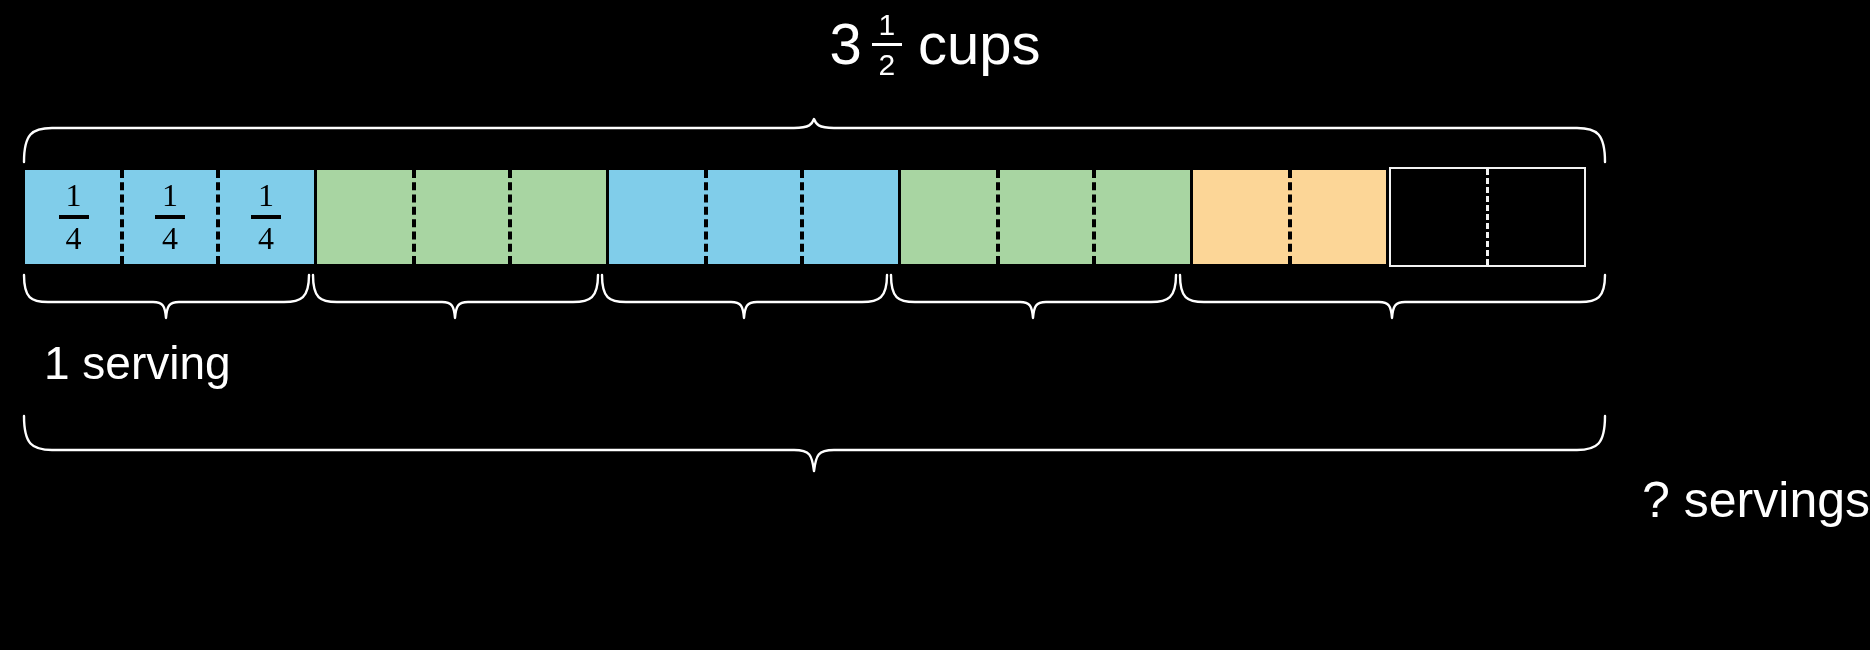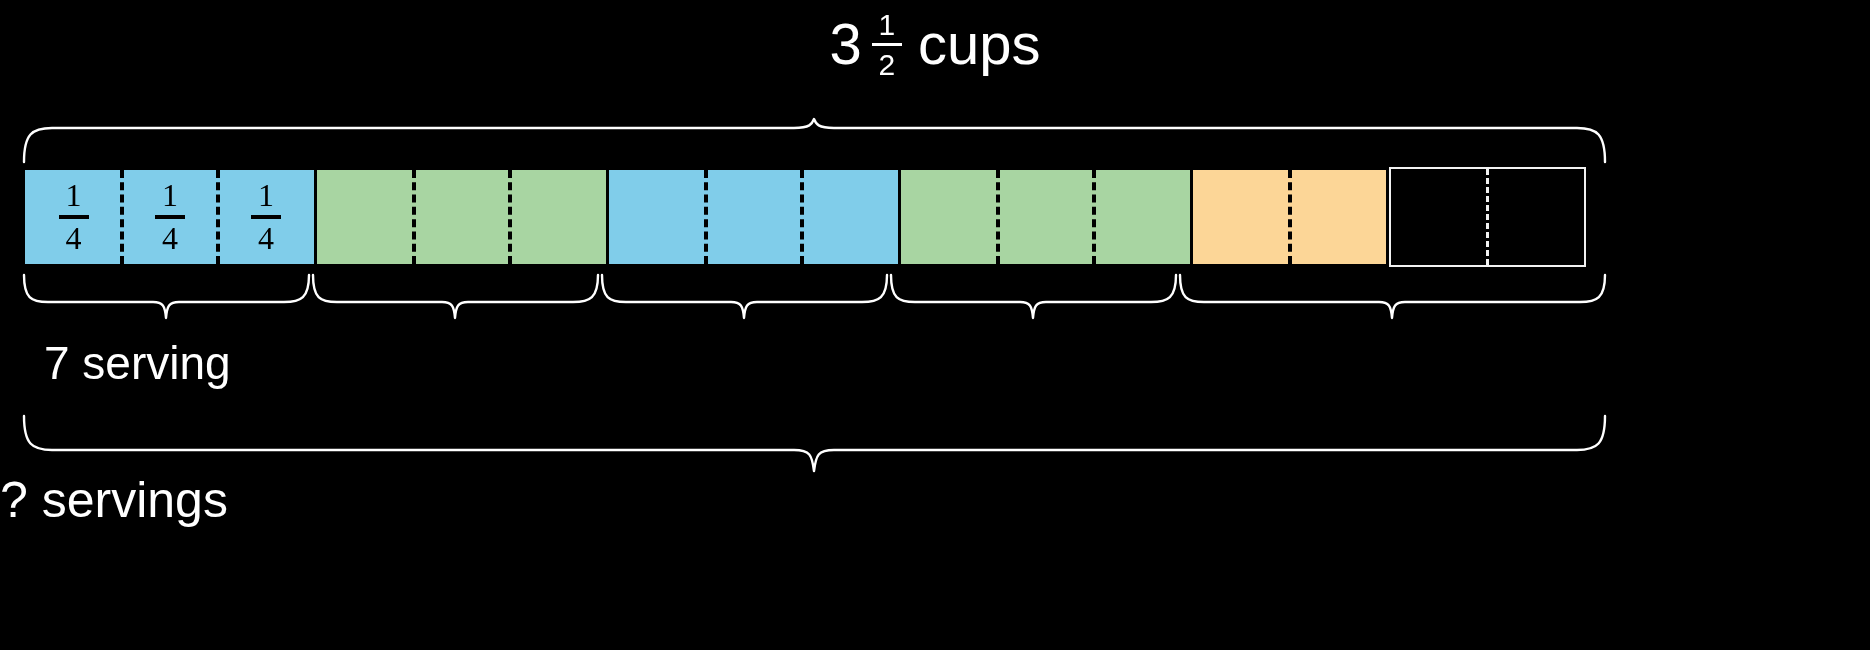--- a/index.html
+++ b/index.html
@@ -78,21 +78,21 @@
   svg.brace{position:absolute;overflow:visible;pointer-events:none;}
   svg.brace path{fill:none;stroke:#fff;stroke-width:2.4;
                  stroke-linecap:round;stroke-linejoin:round;}
 
   
   .lab{
     position:absolute;color:#fff;font-size:46px;line-height:1;
     white-space:nowrap;pointer-events:none;
   }
   #lab-serving{left:44px;top:340px;}
-  #lab-total{left:0;right:0;top:475px;text-align:left;font-size:50px;}
+  #lab-total{left:0;right:0;top:475px;text-align:right;font-size:50px;}
 </style>
 </head>
 <body>
 
 <div id="stage">
 
   <div class="toplabel">
     <span class="mixed">
       <span class="whole">3</span>
       <span class="frac">
@@ -187,21 +187,21 @@
   <svg class="brace" style="left:889px; top:274px; width:289px; height:46px;" viewBox="0 0 289 46" preserveAspectRatio="none">
     <path d="M 2,1 C 2,24 9,28 26,28 L 131,28 C 141,28 143,32 144,44
              C 145,32 147,28 157,28 L 262,28 C 279,28 287,24 287,1"></path>
   </svg>
 
   <svg class="brace" style="left:1178px; top:274px; width:429px; height:46px;" viewBox="0 0 429 46" preserveAspectRatio="none">
     <path d="M 2,1 C 2,24 9,28 26,28 L 201,28 C 211,28 213,32 214,44
              C 215,32 217,28 227,28 L 402,28 C 419,28 427,24 427,1"></path>
   </svg>
 
-  <div class="lab" id="lab-serving">7 serving</div>
+  <div class="lab" id="lab-serving">1 serving</div>
 
   <svg class="brace" style="left:22px; top:415px; width:1585px; height:58px;" viewBox="0 0 1585 58" preserveAspectRatio="none">
     <path d="M 2,1
              C 2,29 10,35 30,35
              L 772,35
              C 788,35 790,40 792,56
              C 794,40 796,35 812,35
              L 1555,35
              C 1575,35 1583,29 1583,1"></path>
   </svg>

